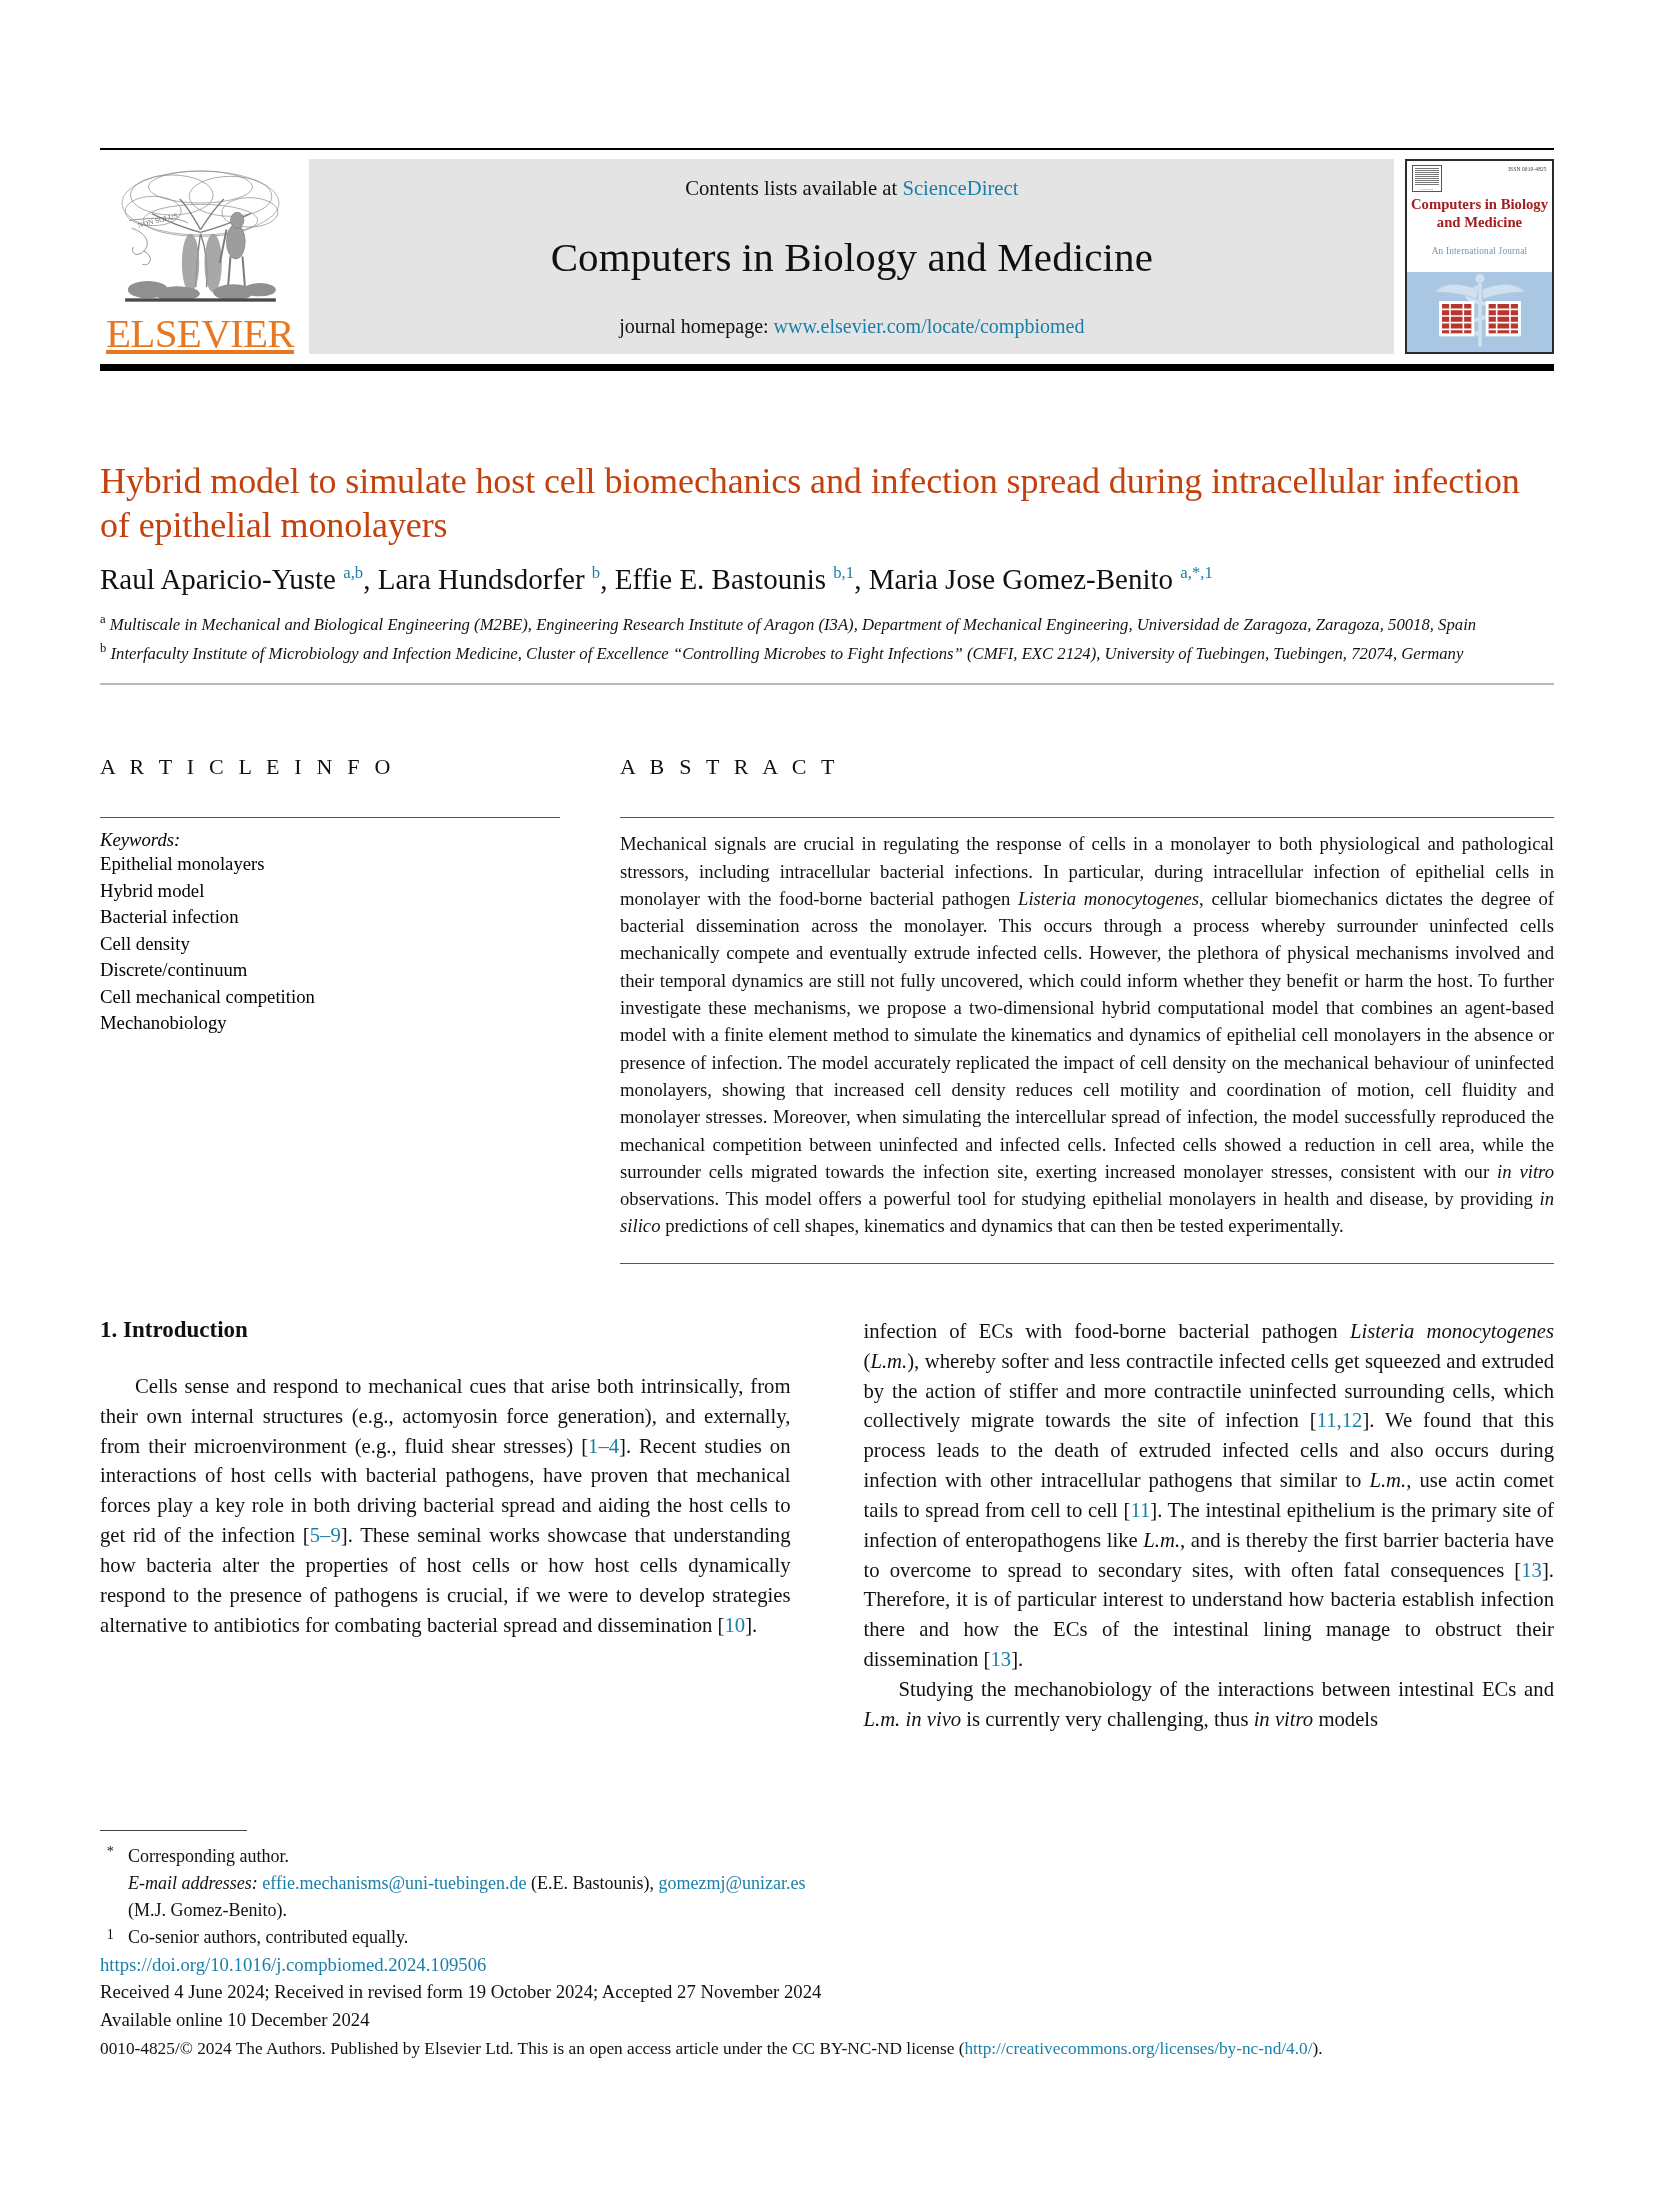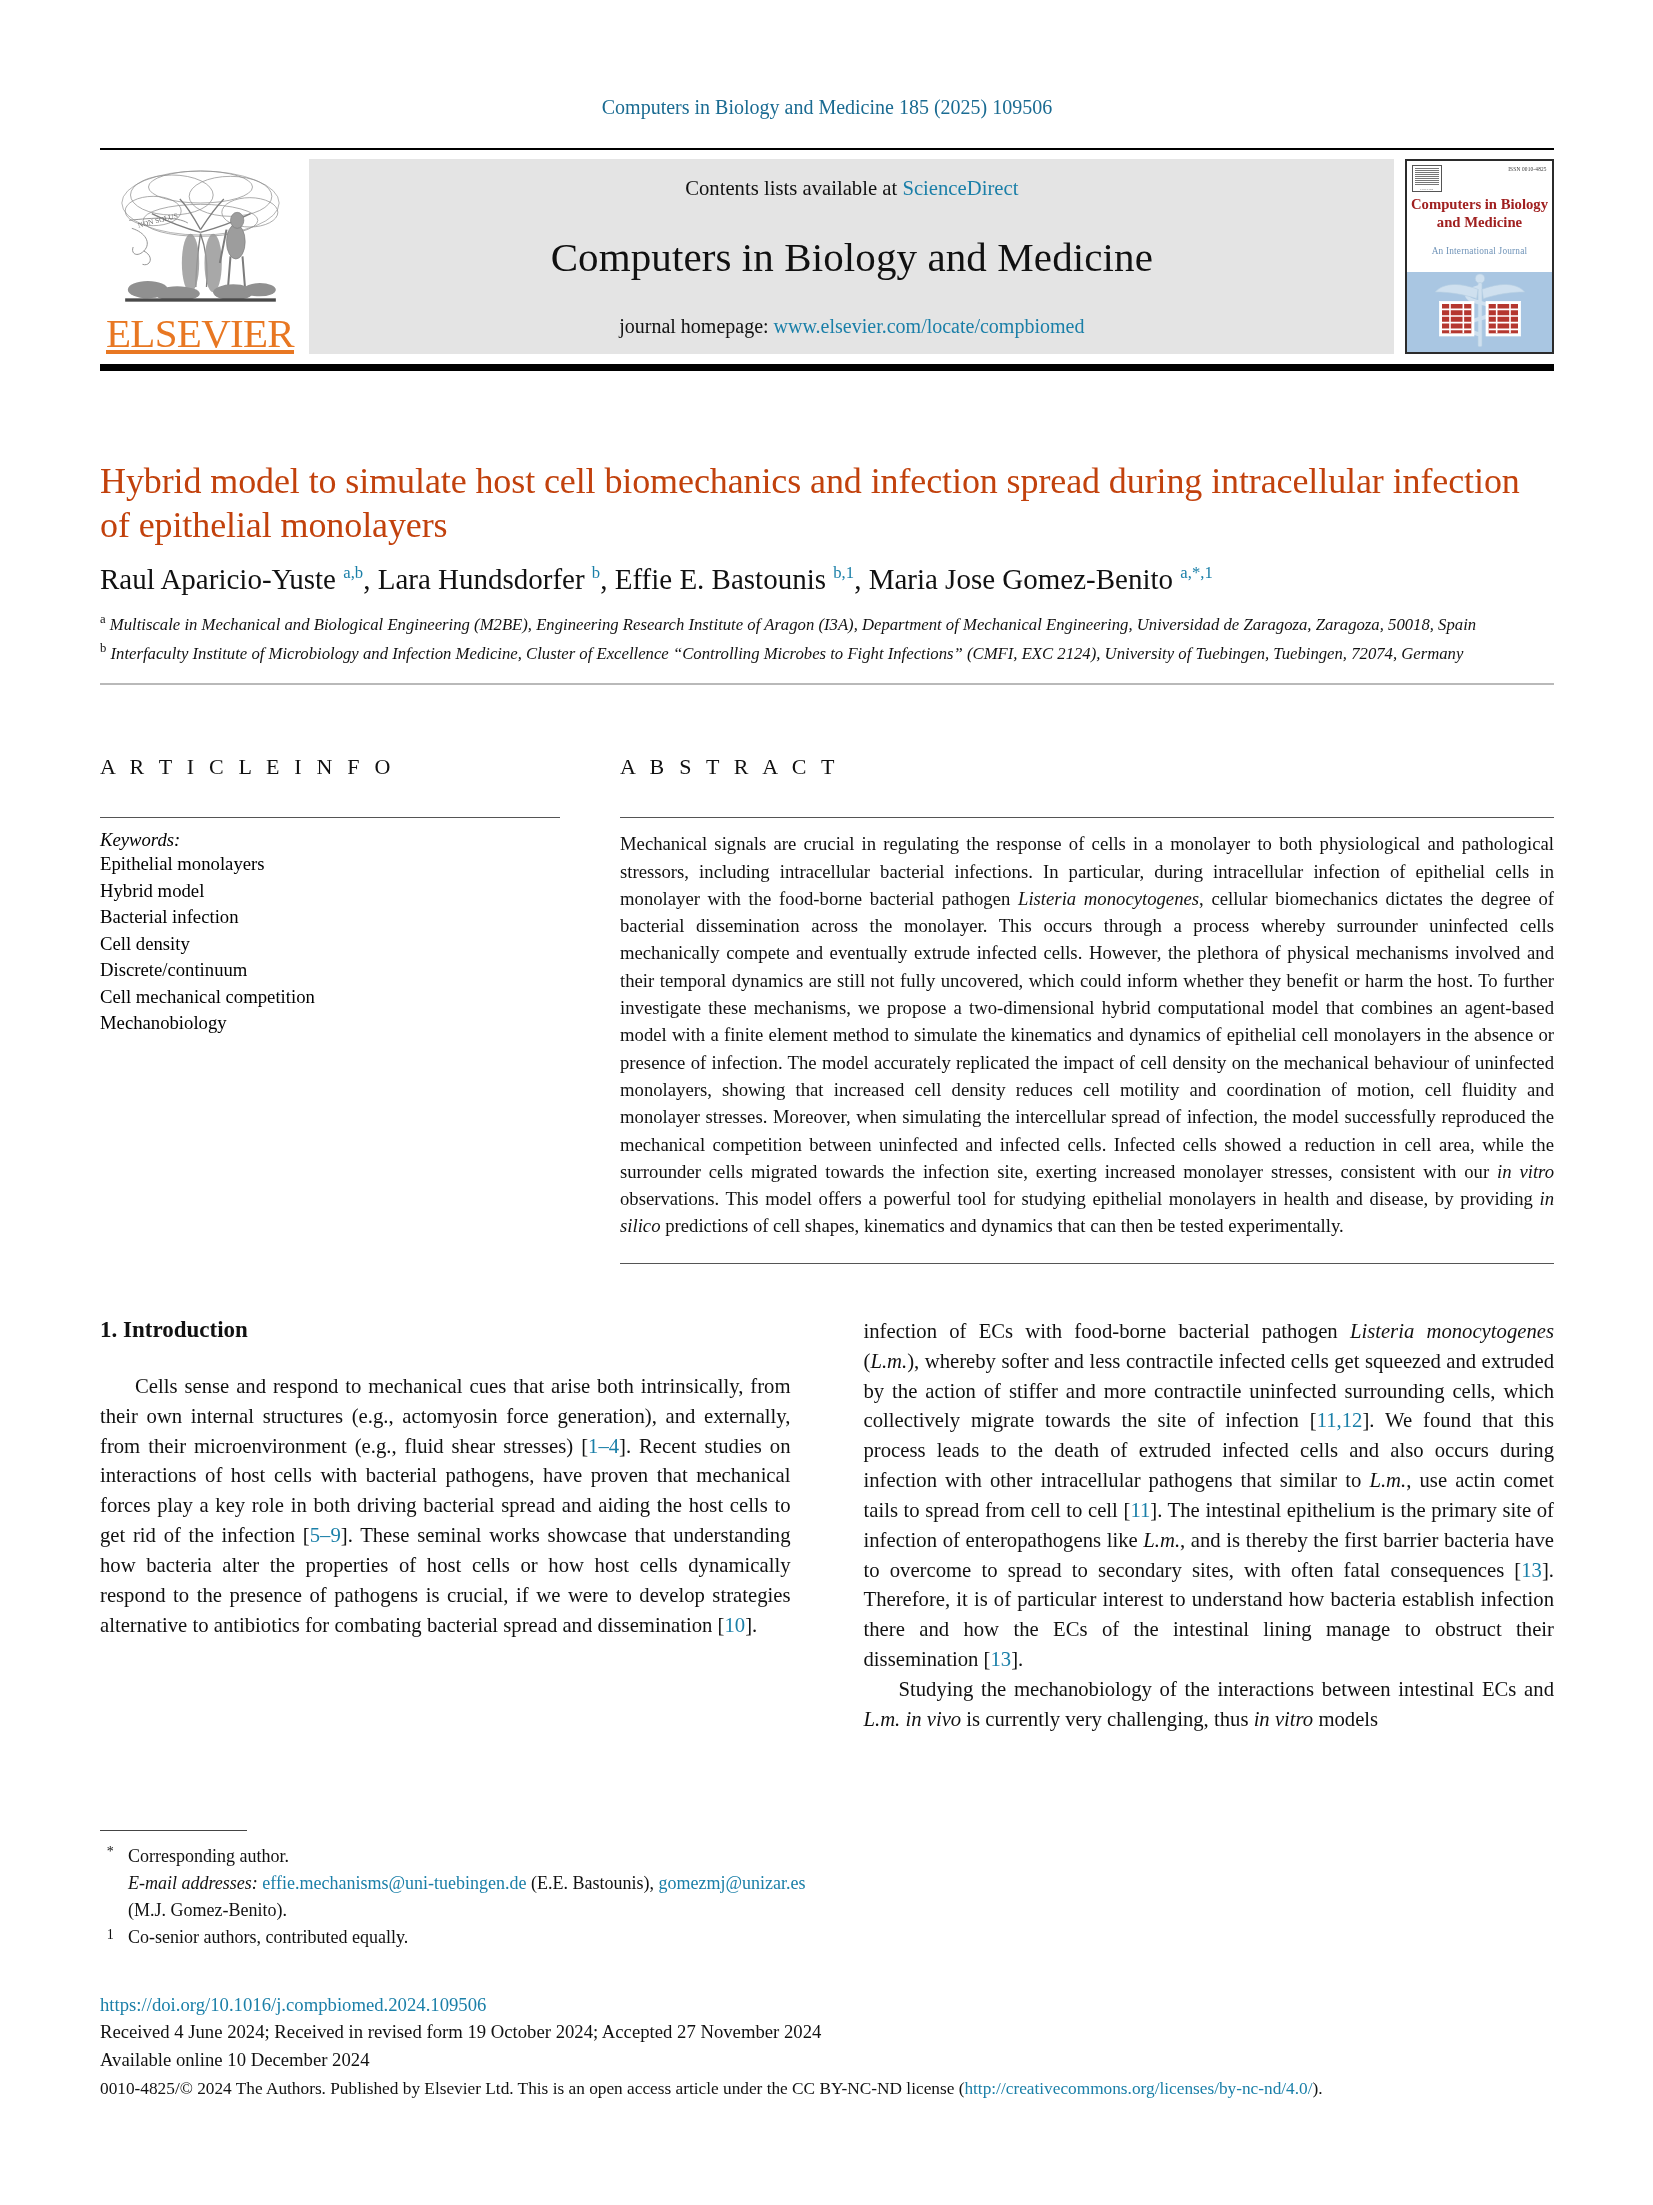--- a/index.html
+++ b/index.html
@@ -119,31 +119,30 @@
   
   .footnotes { position:absolute; left:100px; top:1830px; width:747px; }
   .fn-rule { width:147px; height:1.3px; background:#444; margin-bottom:12px; }
   .fn { font-size:18px; line-height:1.5; color:#111; padding-left:28px; position:relative; }
   .fn .mk { position:absolute; left:6.7px; top:-2.7px; font-size:14px; }
   .fn .mk.num { top:0px; }
   .fn .lbl { font-style:italic; }
   .fn a, .lnk { color:#1a7fa8; text-decoration:none; }
 
   
-  .imprint { position:absolute; left:100px; top:1954px; width:1454px;margin-top:40px; }
+  .imprint { position:absolute; left:100px; top:1954px; width:1454px; }
   .imprint .doi { font-size:18.7px; color:#1a7fa8; }
   .imprint .line { font-size:18.7px; color:#111; margin-top:5.3px; }
   .imprint .copy { font-size:17.3px; color:#111; margin-top:5.3px; line-height:1.5; }
 </style>
 </head>
 <body>
 
 <div class="page">
 
-  <div class="runhead">Computers in Biology and Medicine 185 (2025) 109506</div>
 
   <div class="masthead">
     <div class="mast-rule-top"></div>
     <div class="mast-body">
 
       <div class="mast-logo">
         <svg class="tree-svg" viewBox="0 0 262 222">
           <g stroke="#8d8d8d" fill="none" stroke-width="1.1">
             <ellipse cx="131" cy="60" rx="118" ry="48" stroke="#9a9a9a"></ellipse>
             <ellipse cx="88" cy="48" rx="62" ry="30"></ellipse>

